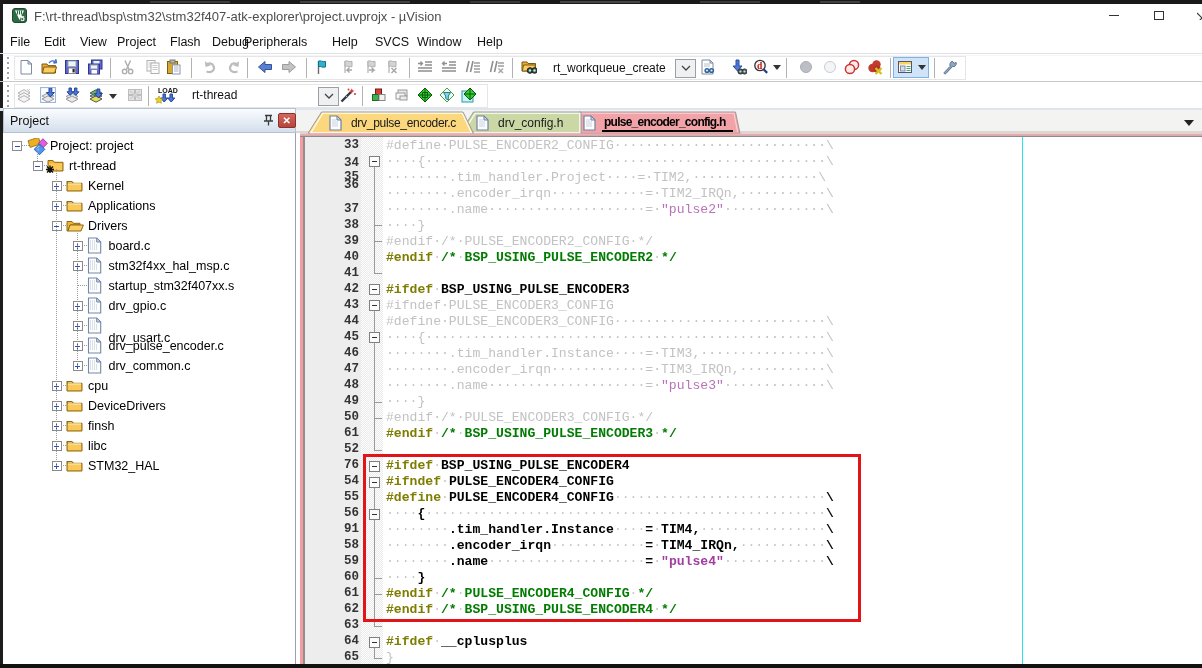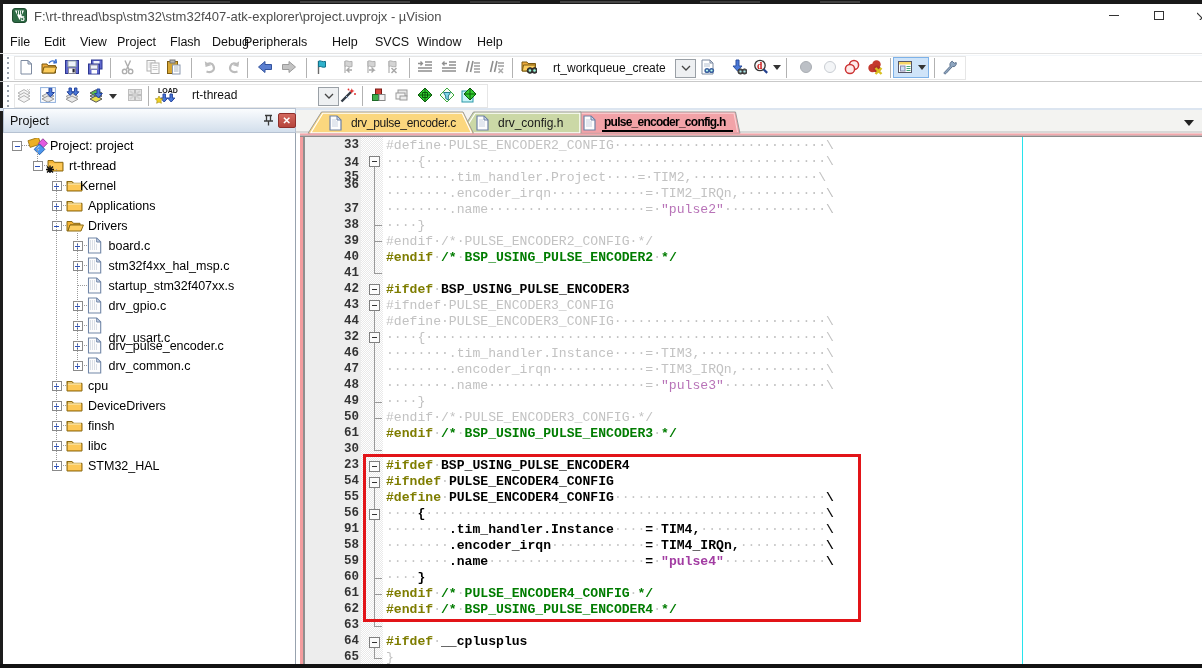--- a/index.html
+++ b/index.html
@@ -355,21 +355,21 @@
 <div class="th" style="left:56.5px;top:185px;width:11.5px"></div>
 <div class="eb pl" style="left:51.5px;top:181px">
     <i></i>
   </div>
 <div style="position:absolute;left:66px;top:178px"><svg width="17" height="14" viewBox="0 0 17 14">
       <path d="M1 3.5 h5 l1.4 1.8 H16 V13 H1 Z" fill="#F3B234" stroke="#8a6a14" stroke-width="1"></path>
       <path d="M1 3.5 h5 l1.4 1.8 H1.6 Z" fill="#FBD77E" stroke="#8a6a14" stroke-width="1"></path>
       <path d="M2 6.3 h13 v5.7 H2 Z" fill="#FCC858"></path>
       <path d="M2 6 h13" stroke="#FDE9A8" stroke-width="1.4"></path>
     </svg></div>
-<div class="tt" style="left:80px;top:179px">Kernel</div>
+<div class="tt" style="left:88.0px;top:179px">Kernel</div>
 <div class="th" style="left:56.5px;top:205px;width:11.5px"></div>
 <div class="eb pl" style="left:51.5px;top:201px">
     <i></i>
   </div>
 <div style="position:absolute;left:66px;top:198px"><svg width="17" height="14" viewBox="0 0 17 14">
       <path d="M1 3.5 h5 l1.4 1.8 H16 V13 H1 Z" fill="#F3B234" stroke="#8a6a14" stroke-width="1"></path>
       <path d="M1 3.5 h5 l1.4 1.8 H1.6 Z" fill="#FBD77E" stroke="#8a6a14" stroke-width="1"></path>
       <path d="M2 6.3 h13 v5.7 H2 Z" fill="#FCC858"></path>
       <path d="M2 6 h13" stroke="#FDE9A8" stroke-width="1.4"></path>
     </svg></div>
@@ -561,36 +561,36 @@
 <div class="cl" style="top:233.69px"><span class="g">#endif·/*·PULSE_ENCODER2_CONFIG·*/</span></div>
 <div class="ln" style="top:249.72px">40</div>
 <div class="cl" style="top:249.72px"><span class="k">#endif</span><i>·</i><span class="c">/*</span><i>·</i><span class="c">BSP_USING_PULSE_ENCODER2</span><i>·</i><span class="c">*/</span></div>
 <div class="ln" style="top:265.75px">41</div>
 <div class="ln" style="top:281.78px">42</div>
 <div class="cl" style="top:281.78px"><span class="k">#ifdef</span><i>·</i><b>BSP_USING_PULSE_ENCODER3</b></div>
 <div class="ln" style="top:297.81px">43</div>
 <div class="cl" style="top:297.81px"><span class="g">#ifndef·PULSE_ENCODER3_CONFIG</span></div>
 <div class="ln" style="top:313.84px">44</div>
 <div class="cl" style="top:313.84px"><span class="g">#define·PULSE_ENCODER3_CONFIG···························\</span></div>
-<div class="ln" style="top:329.87px">32</div>
+<div class="ln" style="top:329.87px">45</div>
 <div class="cl" style="top:329.87px"><span class="g">····{···················································\</span></div>
 <div class="ln" style="top:345.90px">46</div>
 <div class="cl" style="top:345.90px"><span class="g">········.tim_handler.Instance····=·TIM3,················\</span></div>
 <div class="ln" style="top:361.93px">47</div>
 <div class="cl" style="top:361.93px"><span class="g">········.encoder_irqn············=·TIM3_IRQn,···········\</span></div>
 <div class="ln" style="top:377.96px">48</div>
 <div class="cl" style="top:377.96px"><span class="g">········.name····················=·<span class="p">"pulse3"</span>·············\</span></div>
 <div class="ln" style="top:394.00px">49</div>
 <div class="cl" style="top:394.00px"><span class="g">····}</span></div>
 <div class="ln" style="top:410.03px">50</div>
 <div class="cl" style="top:410.03px"><span class="g">#endif·/*·PULSE_ENCODER3_CONFIG·*/</span></div>
 <div class="ln" style="top:426.06px">61</div>
 <div class="cl" style="top:426.06px"><span class="k">#endif</span><i>·</i><span class="c">/*</span><i>·</i><span class="c">BSP_USING_PULSE_ENCODER3</span><i>·</i><span class="c">*/</span></div>
-<div class="ln" style="top:442.09px">30</div>
-<div class="ln" style="top:458.12px">23</div>
+<div class="ln" style="top:442.09px">52</div>
+<div class="ln" style="top:458.12px">76</div>
 <div class="cl" style="top:458.12px"><span class="k">#ifdef</span><i>·</i><b>BSP_USING_PULSE_ENCODER4</b></div>
 <div class="ln" style="top:474.15px">54</div>
 <div class="cl" style="top:474.15px"><span class="k">#ifndef</span><i>·</i><b>PULSE_ENCODER4_CONFIG</b></div>
 <div class="ln" style="top:490.18px">55</div>
 <div class="cl" style="top:490.18px"><span class="k">#define</span><i>·</i><b>PULSE_ENCODER4_CONFIG</b><i>···························</i><b>\</b></div>
 <div class="ln" style="top:506.21px">56</div>
 <div class="cl" style="top:506.21px"><i>····</i><b>{</b><i>···················································</i><b>\</b></div>
 <div class="ln" style="top:522.24px">91</div>
 <div class="cl" style="top:522.24px"><i>········</i><b>.tim_handler.Instance</b><i>····</i><b>=</b><i>·</i><b>TIM4,</b><i>················</i><b>\</b></div>
 <div class="ln" style="top:538.27px">58</div>

